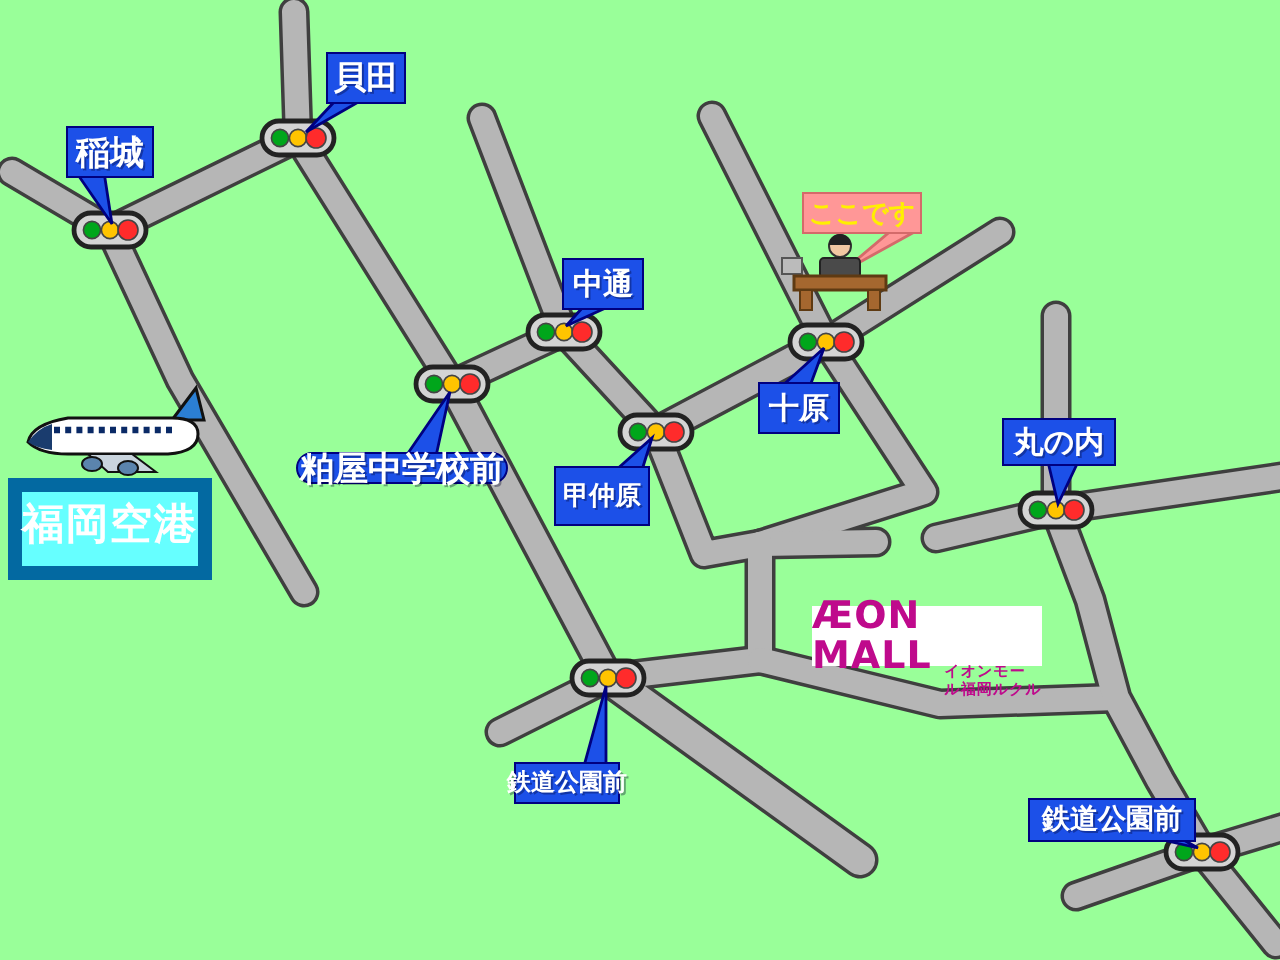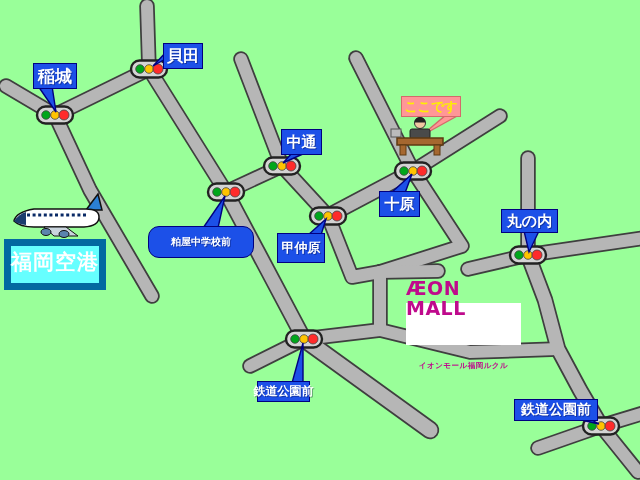--- a/index.html
+++ b/index.html
@@ -33,23 +33,23 @@
     position:absolute;left:4px;top:239px;width:102px;height:51px;
     box-sizing:border-box;
     background:var(--airport-bg,#66ffff);
     border:7px solid #0369a1;
     color:var(--airport-text,#ffffff);
     font-weight:bold;font-size:21px;letter-spacing:1px;
     display:flex;align-items:flex-end;justify-content:center;
     padding-bottom:7px;z-index:3;white-space:nowrap;
   }
   .aeon-logo{
-    position:absolute;left:406px;top:303px;width:115px;height:42px;
+    position:absolute;left:406px;top:303px;width:115px;height:30px;
     box-sizing:border-box;background:#ffffff;z-index:3;
-    display:flex;flex-direction:column;align-items:center;justify-content:center;
+    display:flex;flex-direction:row;align-items:center;justify-content:center;
     color:var(--aeon-magenta,#bf0a8c);
   }
   .aeon-logo .l1{font-size:19px;font-weight:bold;letter-spacing:0.5px;line-height:20px;}
   .aeon-logo .l2{font-size:7.5px;font-weight:bold;line-height:9px;letter-spacing:0.5px;margin-top:43px;}
 </style>
 </head>
 <body>
 
 <div class="map">
   <svg id="map-svg" width="640" height="480" viewBox="0 0 640 480">
@@ -194,25 +194,25 @@
       <path d="M 414.5 122.5 a 5.5 5.5 0 0 1 11 0 z" fill="#222222"></path>
       <rect x="410" y="129" width="20" height="10" rx="2" fill="#4a4a4a" stroke="#222" stroke-width="1"></rect>
       <rect x="397" y="138" width="46" height="7" fill="#a5672f" stroke="#5e3a12" stroke-width="1.5"></rect>
       <rect x="400" y="145" width="6" height="10" fill="#a5672f" stroke="#5e3a12" stroke-width="1"></rect>
       <rect x="434" y="145" width="6" height="10" fill="#a5672f" stroke="#5e3a12" stroke-width="1"></rect>
     </g>
   </svg>
 
   <div id="labels">
       <div class="map-label" style="left: 33px; top: 63px; width: 44px; height: 26px; font-size: 17px;">稲城</div>
-      <div class="map-label" style="left: 163px; top: 26px; width: 40px; height: 26px; font-size: 16px; margin-top: 17px;">貝田</div>
+      <div class="map-label" style="left: 163px; top: 26px; width: 40px; height: 26px; font-size: 16px;">貝田</div>
       <div class="map-label" style="left: 281px; top: 129px; width: 41px; height: 26px; font-size: 15px;">中通</div>
       <div class="map-label" style="left: 379px; top: 191px; width: 41px; height: 26px; font-size: 15px;">十原</div>
       <div class="map-label" style="left: 501px; top: 209px; width: 57px; height: 24px; font-size: 15px;">丸の内</div>
-      <div class="map-label" style="left: 148px; top: 226px; width: 106px; height: 32px; font-size: 10px; border-radius: 11px;">粕屋中学校前</div>
+      <div class="map-label" style="left: 148px; top: 226px; width: 106px; height: 16px; font-size: 17px; border-radius: 11px;">粕屋中学校前</div>
       <div class="map-label" style="left: 277px; top: 233px; width: 48px; height: 30px; font-size: 13px;">甲仲原</div>
       <div class="map-label" style="left: 257px; top: 381px; width: 53px; height: 21px; font-size: 12px;">鉄道公園前</div>
       <div class="map-label" style="left: 514px; top: 399px; width: 84px; height: 22px; font-size: 14px;">鉄道公園前</div>
     </div>
 
   <div class="here-label">
     <span>ここです</span>
   </div>
 
   <div class="airport-label">

